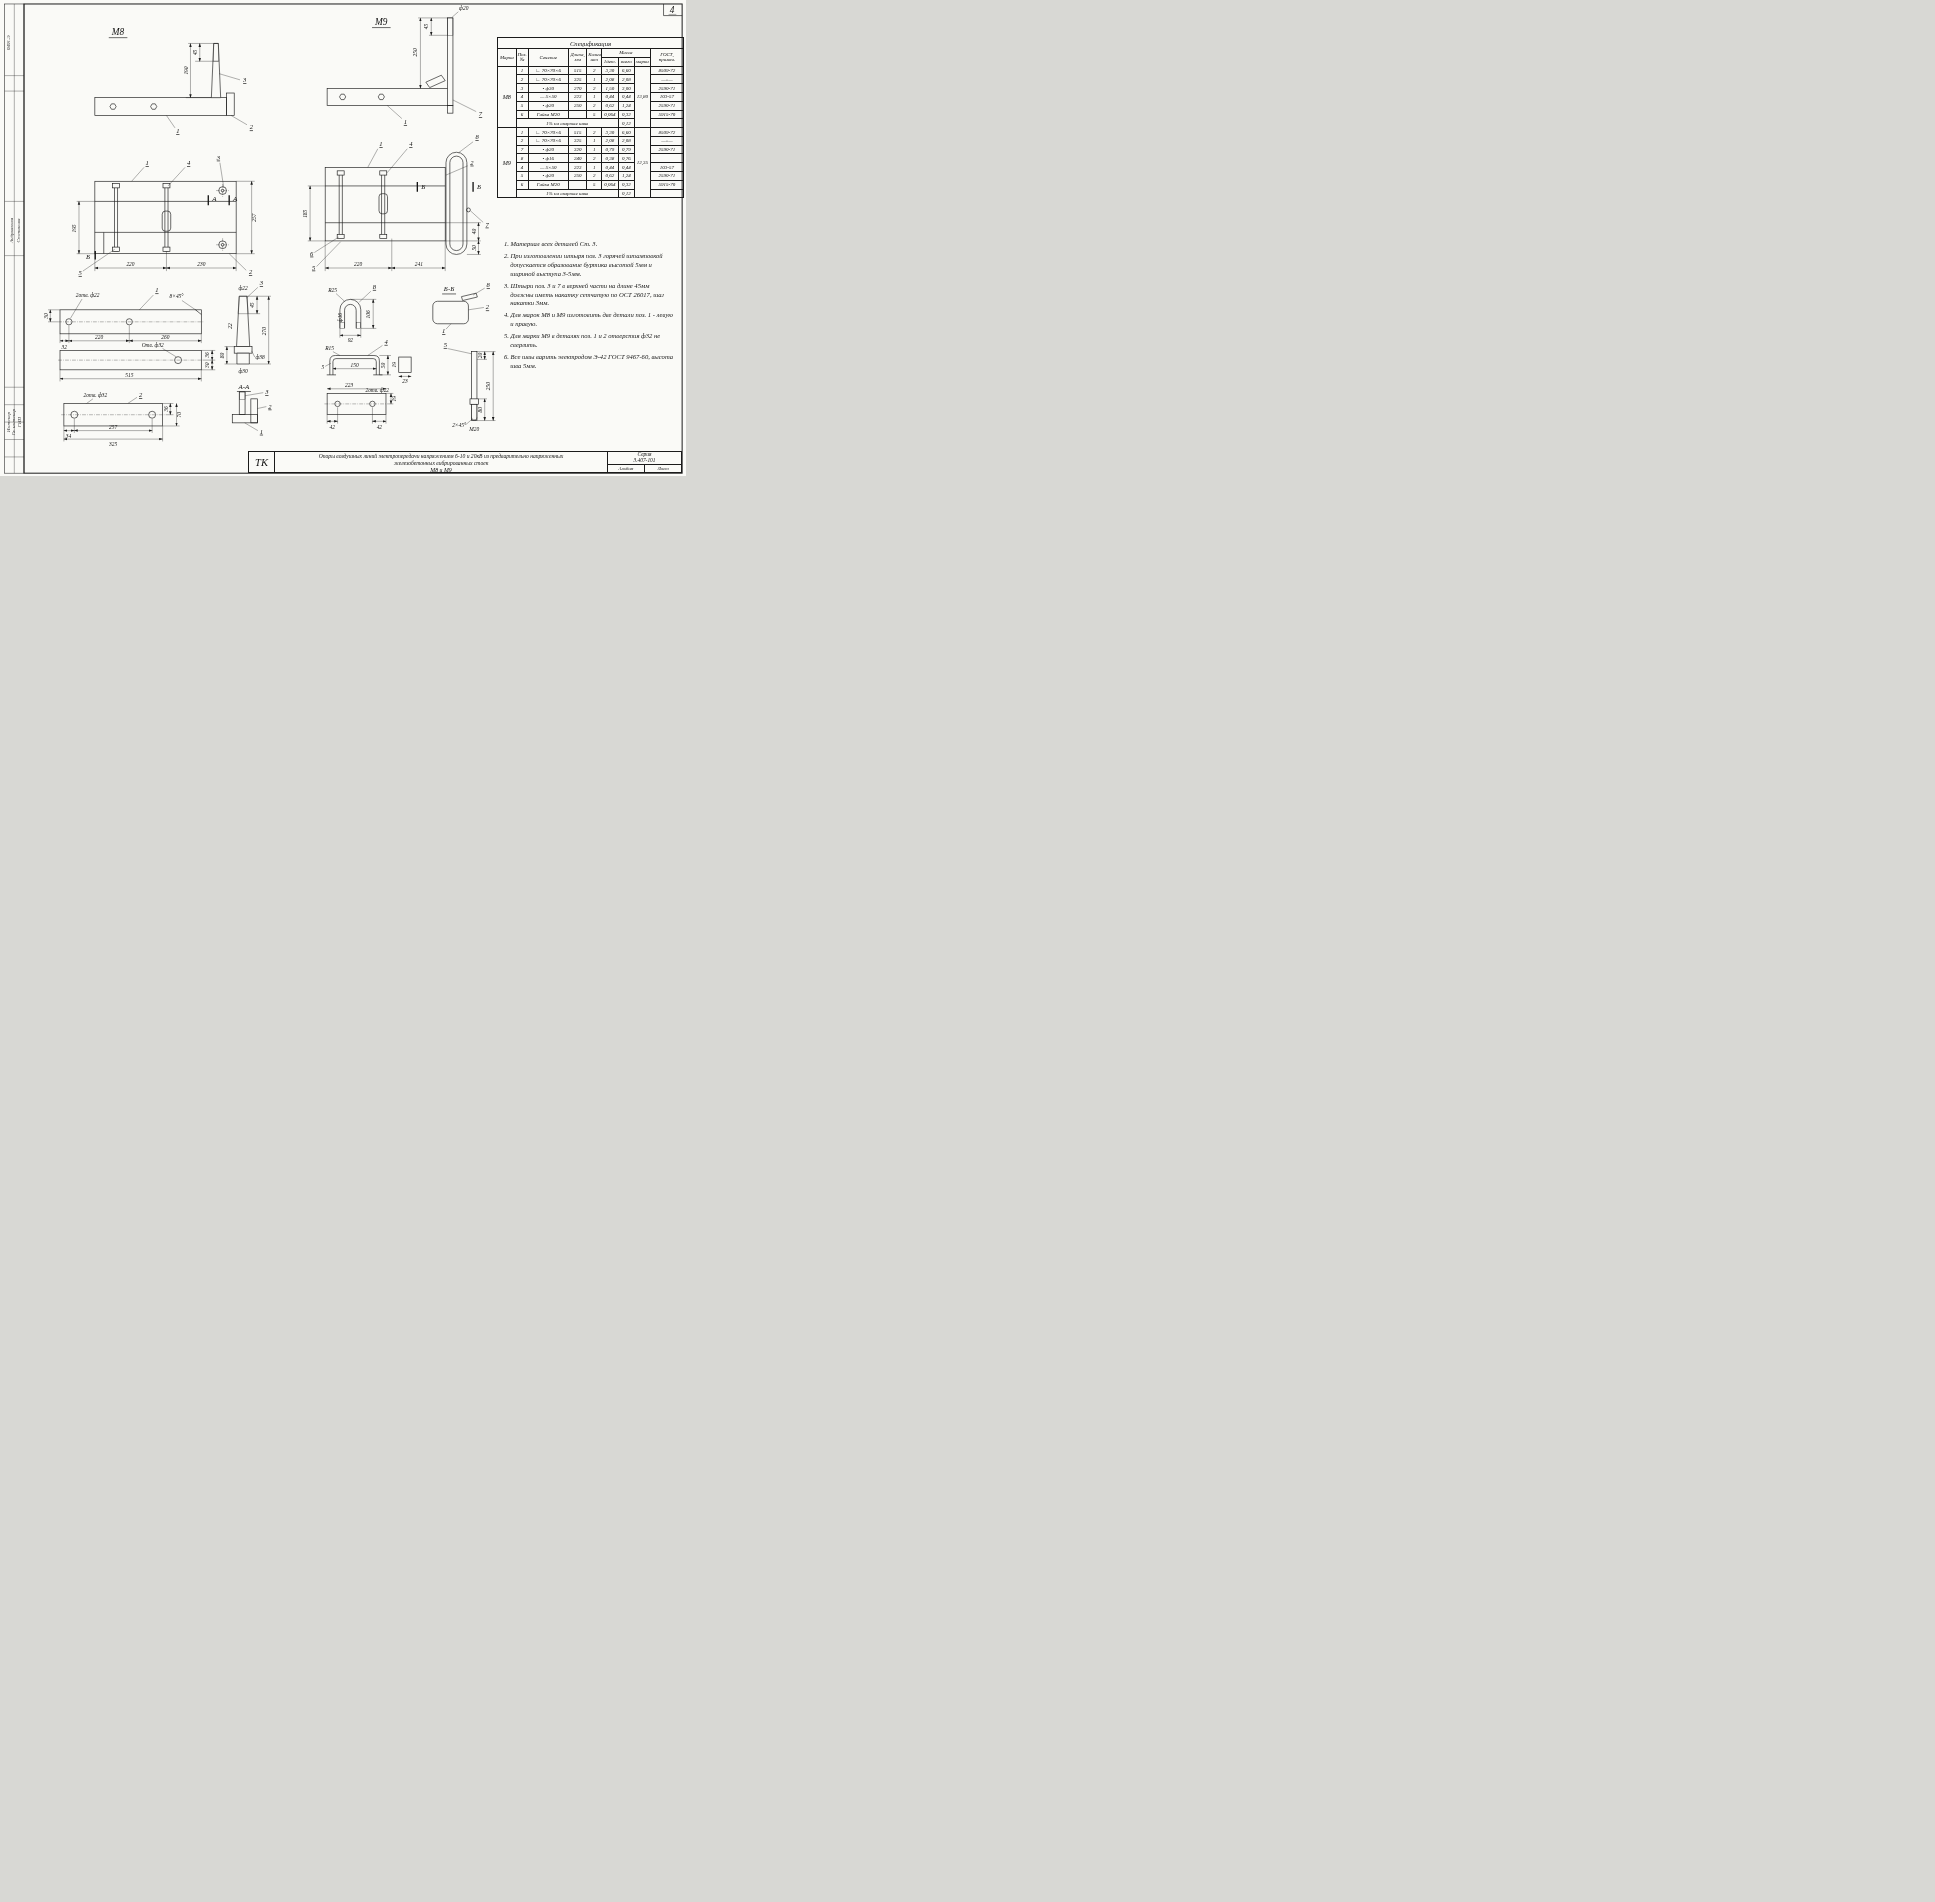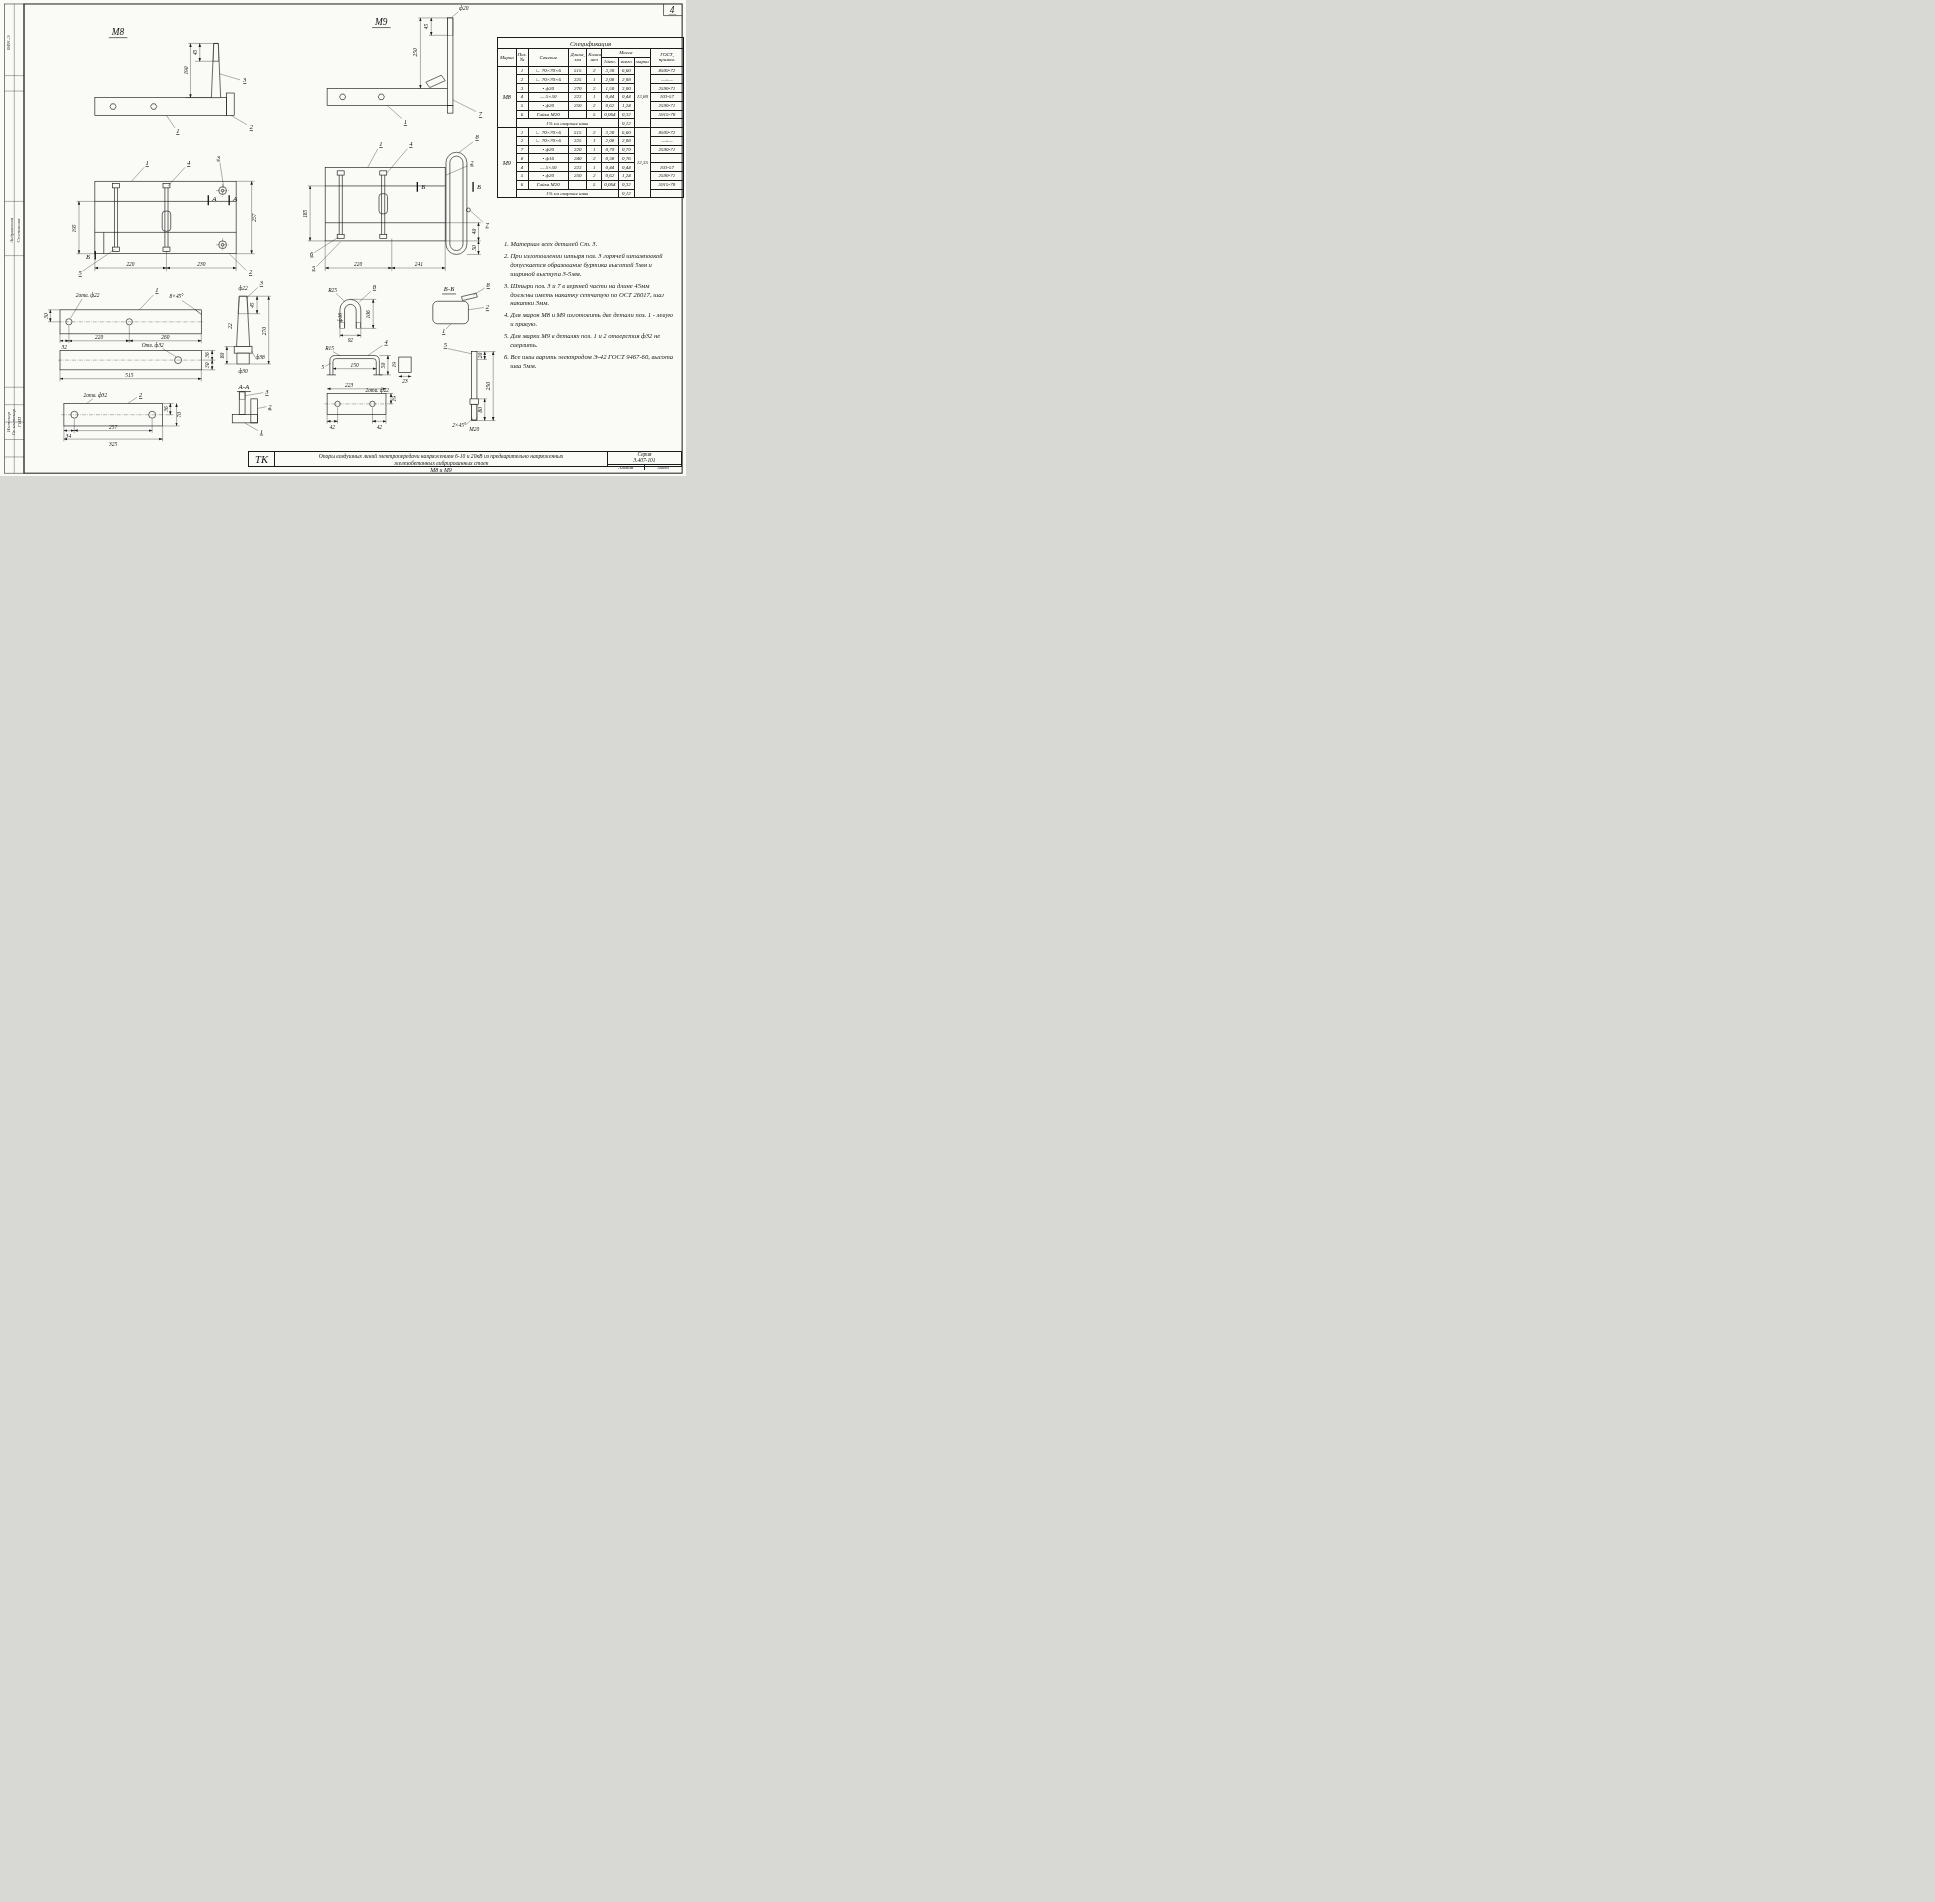--- a/index.html
+++ b/index.html
@@ -21,21 +21,21 @@
         font:italic 5px "Liberation Serif",serif;color:#111;}
   .spec table{border-collapse:collapse;width:100%;table-layout:fixed;}
   .spec td{border:0.6px solid #1b1b1b;padding:0.4px 0.8px;text-align:center;height:7px;overflow:hidden;}
   .spec tr.cap td{font-size:6.6px;height:9.3px;}
   .spec .mark{font-size:6.2px;}
 
   .notes{position:absolute;left:504px;top:240px;width:170px;
          font:italic 6.6px/1.32 "Liberation Serif",serif;color:#151515;}
   .note{margin-bottom:3.5px;padding-left:6.2px;text-indent:-6.2px;}
 
-  .tblock{position:absolute;left:248px;top:451px;width:434px;height:16px;box-sizing:border-box;
+  .tblock{position:absolute;left:248px;top:451px;width:434px;height:22px;box-sizing:border-box;
           border:0.9px solid #1b1b1b;display:flex;font-style:italic;color:#111;}
   .tb-tk{width:25px;border-right:0.9px solid #1b1b1b;display:flex;align-items:center;justify-content:center;
          font-size:10.5px;}
   .tb-main{flex:1;border-right:0.9px solid #1b1b1b;text-align:center;font-size:5.6px;line-height:1.25;padding-top:0.8px;}
   .tb-marks{font-size:5.8px;}
   .tb-right{width:73px;display:flex;flex-direction:column;}
   .tb-series{flex:1;border-bottom:0.9px solid #1b1b1b;display:flex;flex-direction:column;
              align-items:center;justify-content:center;font-size:5.4px;line-height:1.1;}
   .tb-al{height:7.7px;display:flex;}
   .tb-al .cell{flex:1;display:flex;align-items:center;justify-content:center;font-size:4.8px;}

